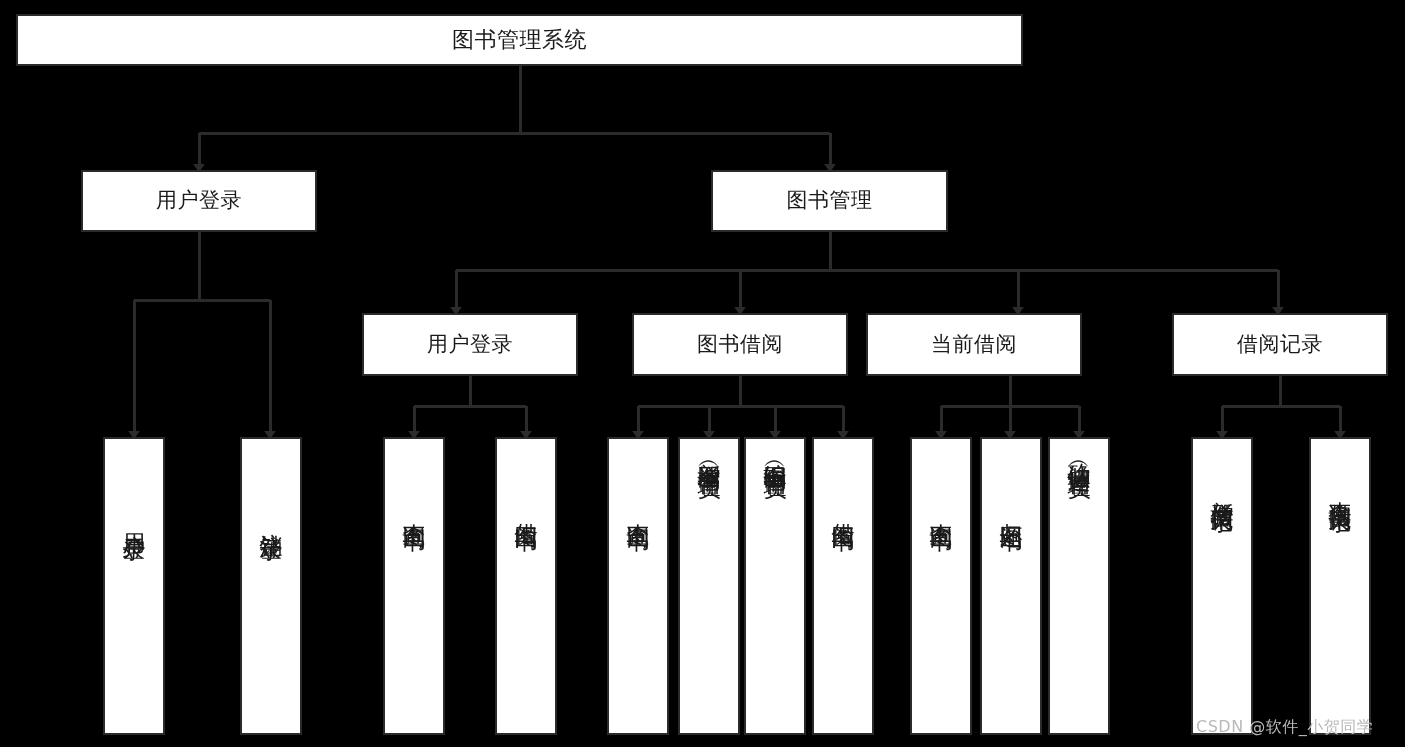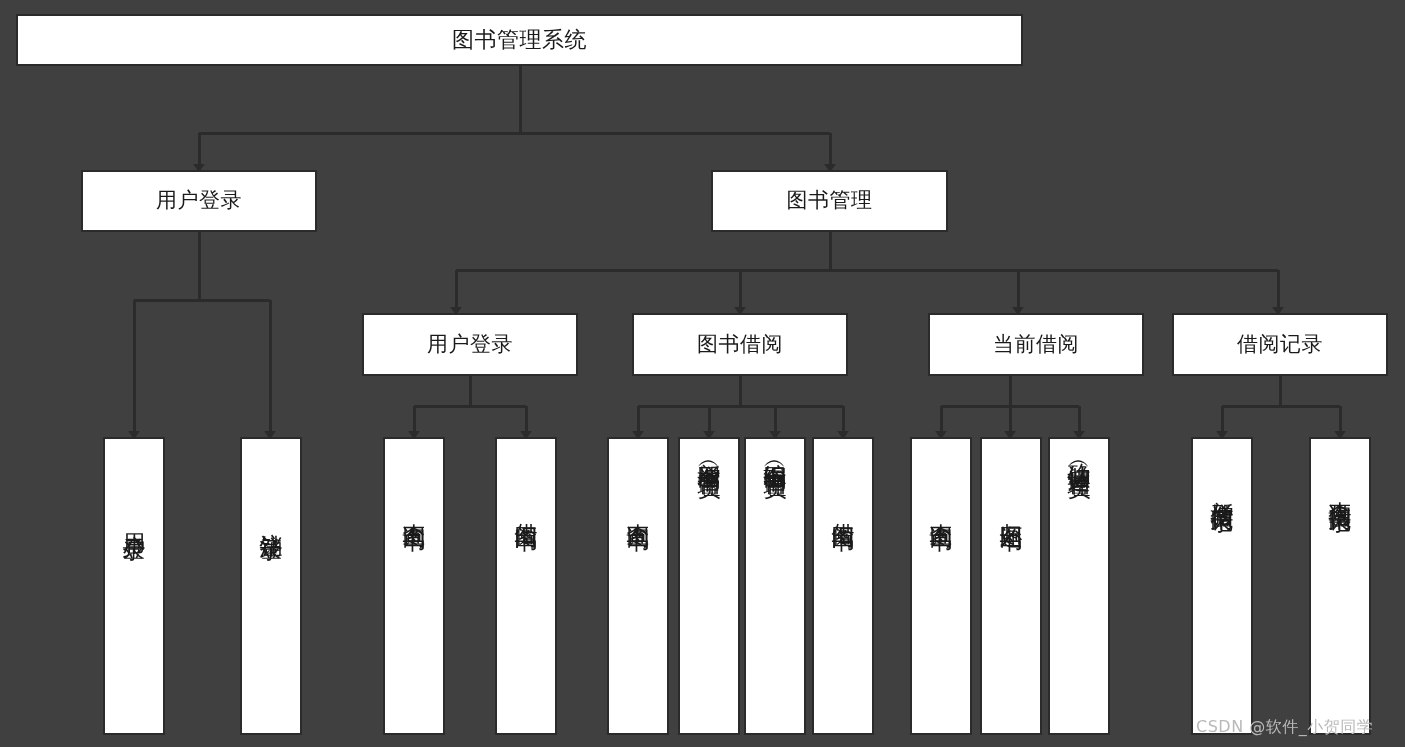--- a/index.html
+++ b/index.html
@@ -9,21 +9,21 @@
     background: #ffffff;
   }
   body {
     font-family: "DejaVu Sans", "Liberation Sans", sans-serif;
     -webkit-font-smoothing: antialiased;
   }
   #canvas {
     position: relative;
     width: 1405px;
     height: 747px;
-    background: #404040;
+    background: #000000;
     overflow: hidden;
   }
   
   #wires {
     position: absolute;
     left: 0;
     top: 0;
     width: 1405px;
     height: 747px;
   }
@@ -148,21 +148,21 @@
   </div>
 
   <div class="node h-node" style="left:362px; top:313px; width:216px; height:63px;">
     <span class="label">用户登录</span>
   </div>
 
   <div class="node h-node" style="left:632px; top:313px; width:216px; height:63px;">
     <span class="label">图书借阅</span>
   </div>
 
-  <div class="node h-node" style="left:928px; top:313px; width:216px; height:63px;">
+  <div class="node h-node" style="left:866px; top:313px; width:216px; height:63px;">
     <span class="label">当前借阅</span>
   </div>
 
   <div class="node h-node" style="left:1172px; top:313px; width:216px; height:63px;">
     <span class="label">借阅记录</span>
   </div>
 
   <div class="node v-node" style="left:103px; top:437px; width:62px; height:298px; padding-top:76px;">
     <span class="label">用户登录</span>
   </div>

